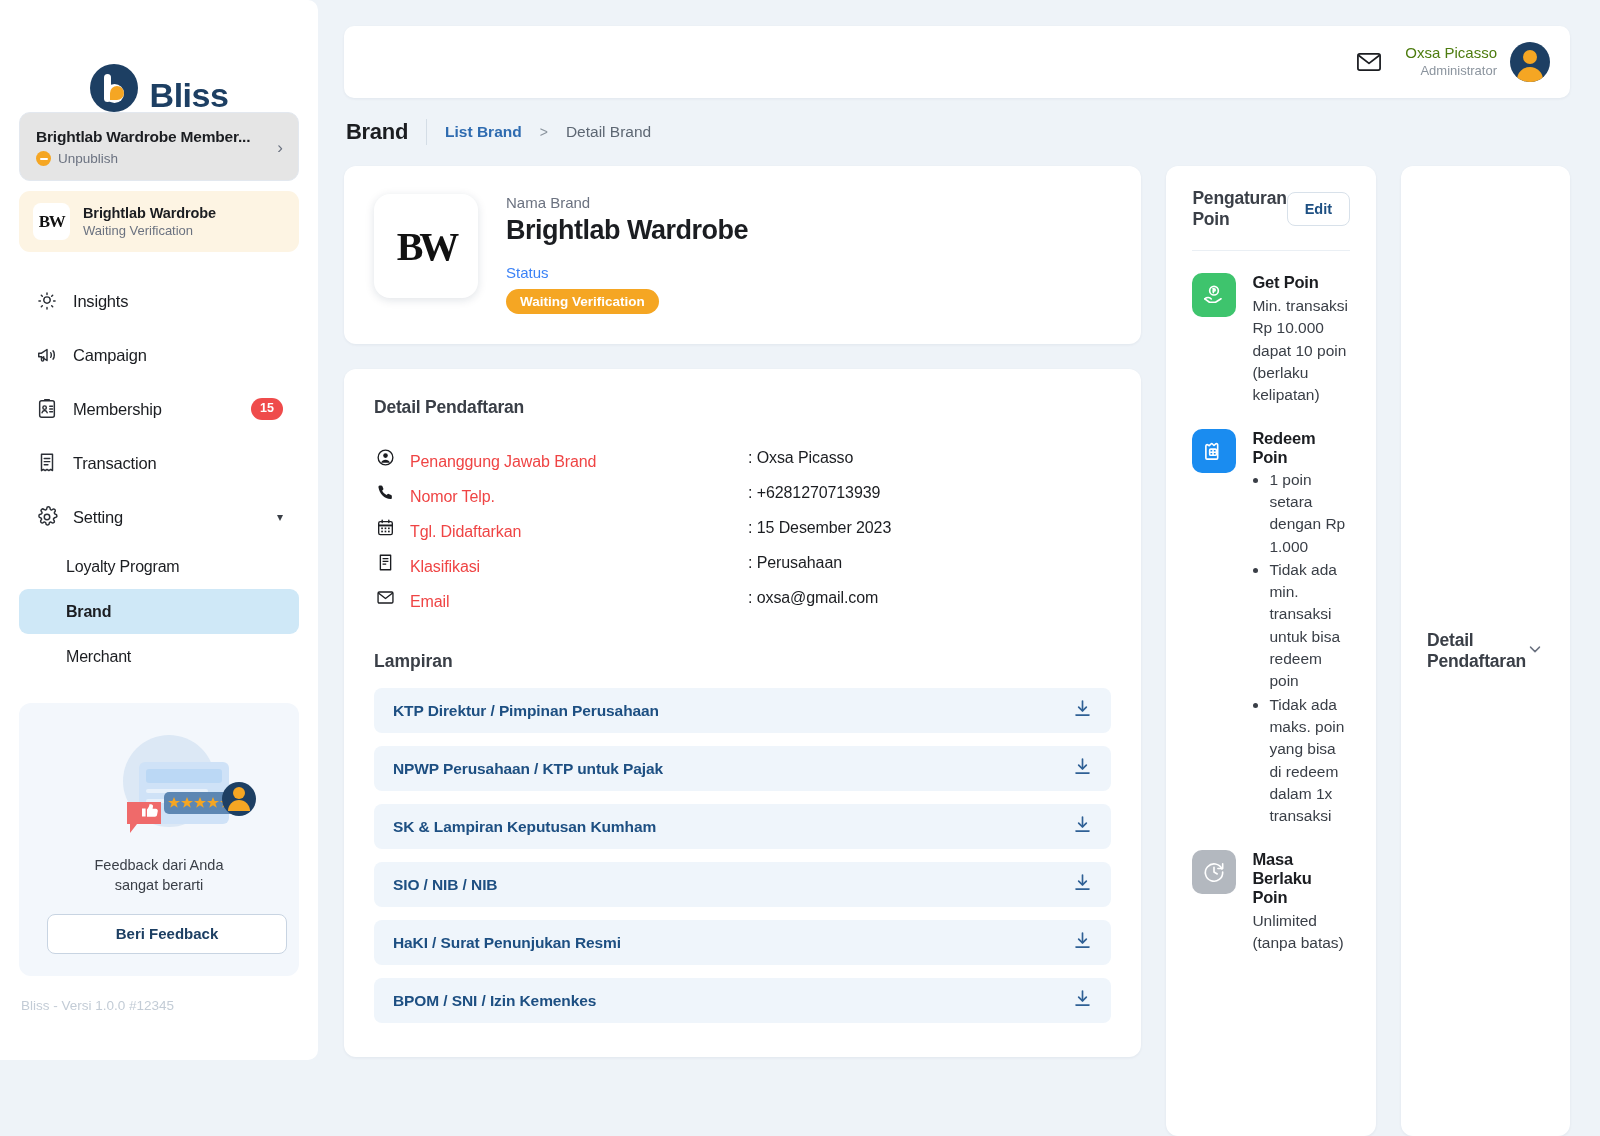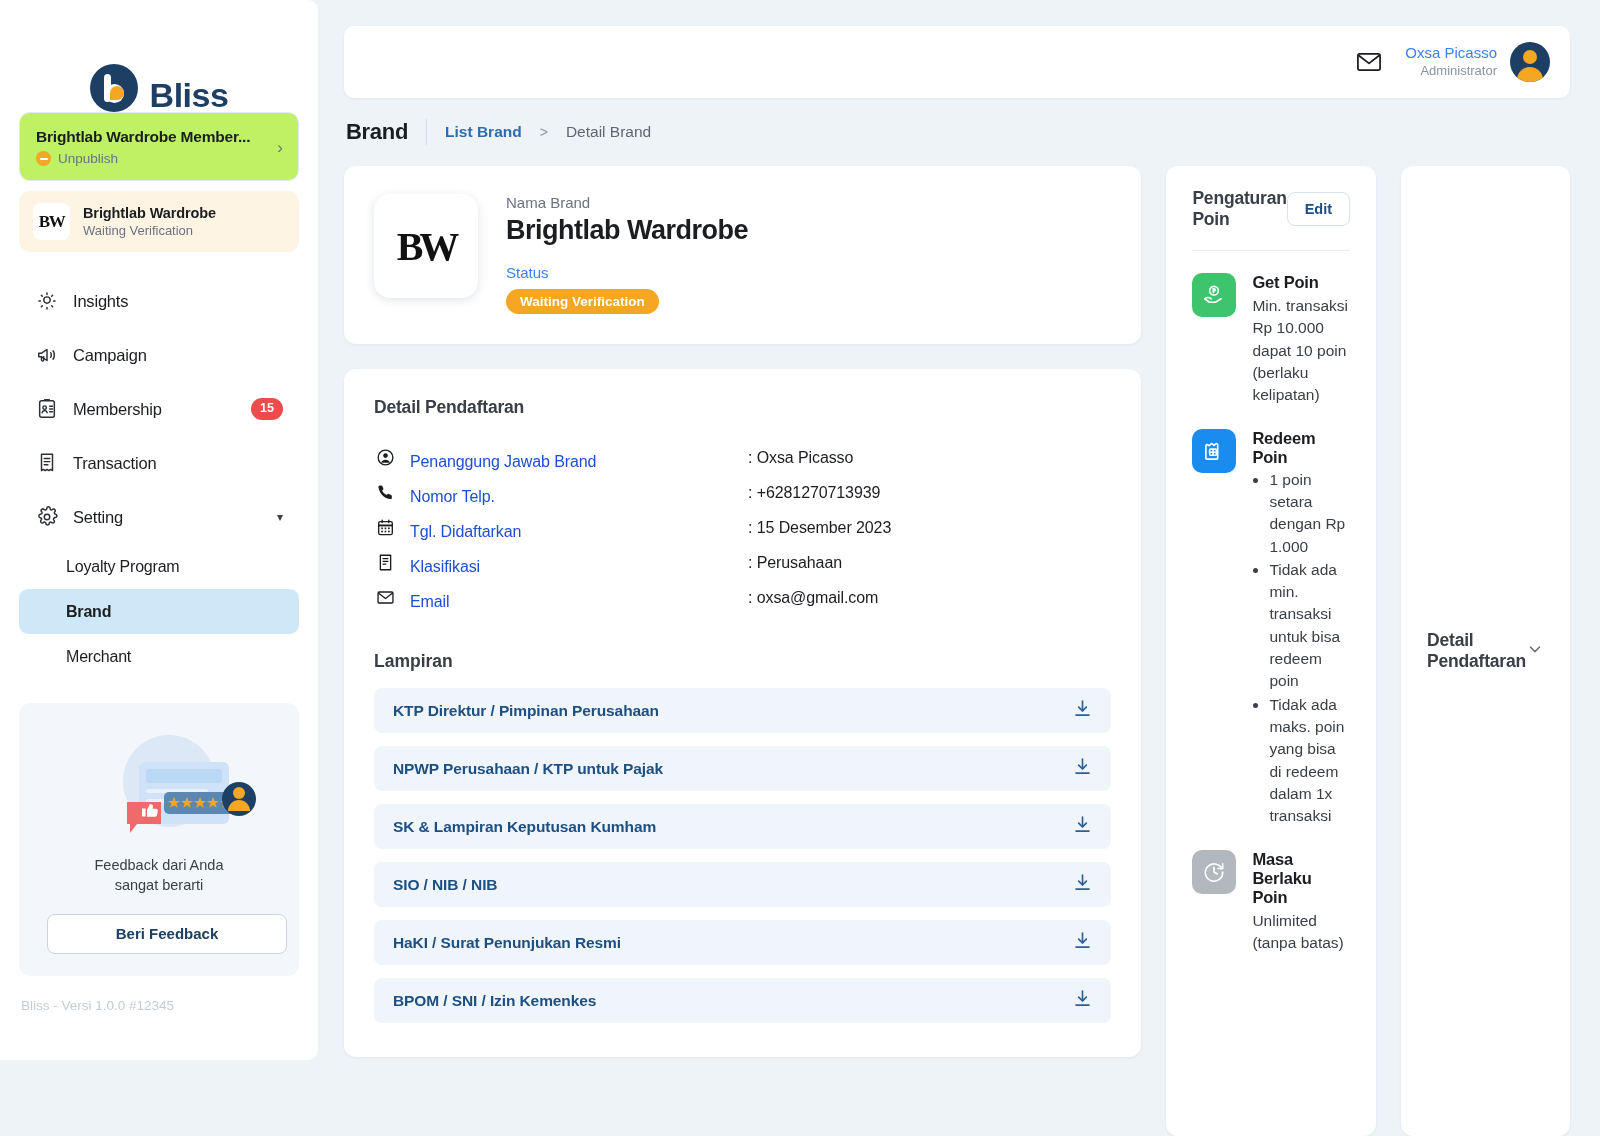--- a/index.html
+++ b/index.html
@@ -72,21 +72,21 @@
     line-height: 1;
   }
 
   .brand-switch {
     border: 1px solid #e3e8ef;
     border-radius: 11px;
     padding: 15px 15px 14px 16px;
     display: flex; align-items: center;
     gap: 8px;
     margin-bottom: 10px;
-    background: #bef264;
+    background: #e5e5e5;
   }
   .brand-switch .txt { flex: 1; min-width: 0; }
   .bs-title {
     font-size: 15.5px; font-weight: 700; color: #1b1d21;
     white-space: nowrap; overflow: hidden; text-overflow: ellipsis;
     letter-spacing: -0.2px;
   }
   .bs-sub { display: flex; align-items: center; gap: 7px; margin-top: 5px; }
   .dot-unpub {
     width: 15px; height: 15px; border-radius: 50%;
@@ -188,21 +188,21 @@
     background: #fff;
     border-radius: 10px;
     box-shadow: 0 1px 3px rgba(16,40,70,0.06);
     display: flex; align-items: center; justify-content: flex-end;
     padding: 0 20px;
     gap: 22px;
     flex: 0 0 72px;
   }
   .mail-ico { width: 28px; height: 28px; cursor: pointer; }
   .user-box { display:flex; align-items:center; gap: 13px; cursor:pointer; }
-  .user-name { font-size: 15px; color: #3b82f6; text-align: left; line-height: 1.25; }
+  .user-name { font-size: 15px; color: #4d7c0f; text-align: left; line-height: 1.25; }
   .user-role { font-size: 13px; color: #8b949e; text-align: right; line-height: 1.3; }
   .avatar {
     width: 40px; height: 40px; border-radius: 50%;
     background: #1d3f63; position: relative; overflow: hidden;
     flex: 0 0 40px;
   }
   .avatar .head { position:absolute; left:13px; top:8px; width:14px; height:14px; border-radius:50%; background:#f5a623; }
   .avatar .body { position:absolute; left:7px; top:25px; width:26px; height:18px; border-radius:13px 13px 0 0; background:#f5a623; }
 
   .crumbs {
@@ -249,21 +249,21 @@
     background: #f5a623; color: #fff;
     font-size: 13.5px; font-weight: 700;
     border-radius: 999px; padding: 5px 14px;
   }
 
   .detail-card { padding: 28px 30px 34px; }
   .sec-title { font-size: 17.5px; font-weight: 700; color: #3a3f47; letter-spacing: -0.2px; }
   .rows { margin-top: 22px; }
   .row { display: flex; align-items: center; height: 35px; }
   .row .rico { width: 22px; flex: 0 0 22px; display:flex; align-items:center; justify-content:center; margin-right: 14px;}
-  .row .rlbl { font-size: 16px; color: #1d4ed8; width: 338px; flex: 0 0 338px; letter-spacing: -0.1px; margin-top: 9px; }
+  .row .rlbl { font-size: 16px; color: #ef4444; width: 338px; flex: 0 0 338px; letter-spacing: -0.1px; margin-top: 9px; }
   .row .rval { font-size: 16px; color: #1b1d21; letter-spacing: -0.1px; }
 
   .attach-title { margin-top: 36px; font-size: 17.5px; font-weight: 700; color: #3a3f47; }
   .attach-list { margin-top: 16px; display: flex; flex-direction: column; gap: 13px; }
   .attach-row {
     background: #eff5fb;
     border-radius: 8px;
     height: 45px;
     display: flex; align-items: center;
     padding: 0 18px 0 19px;

